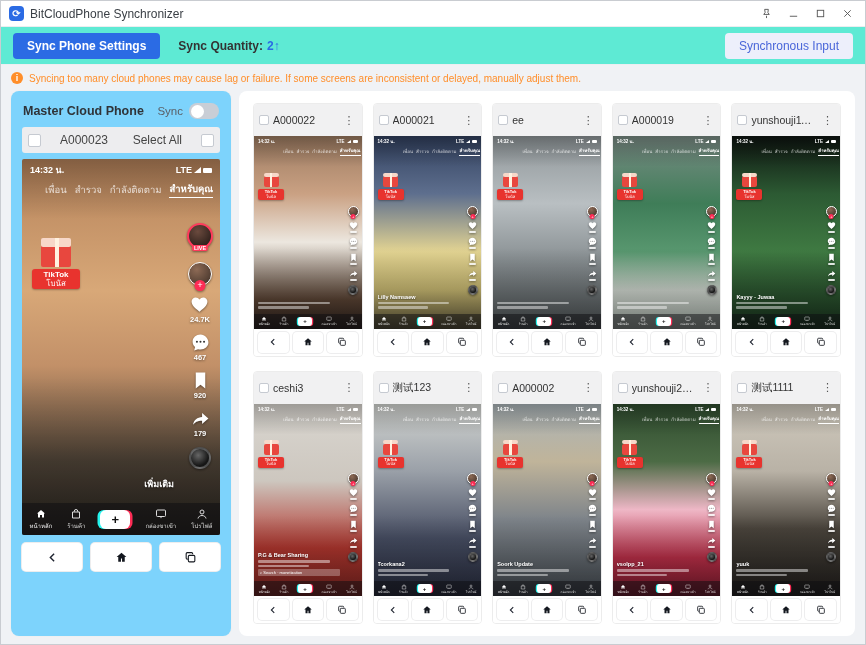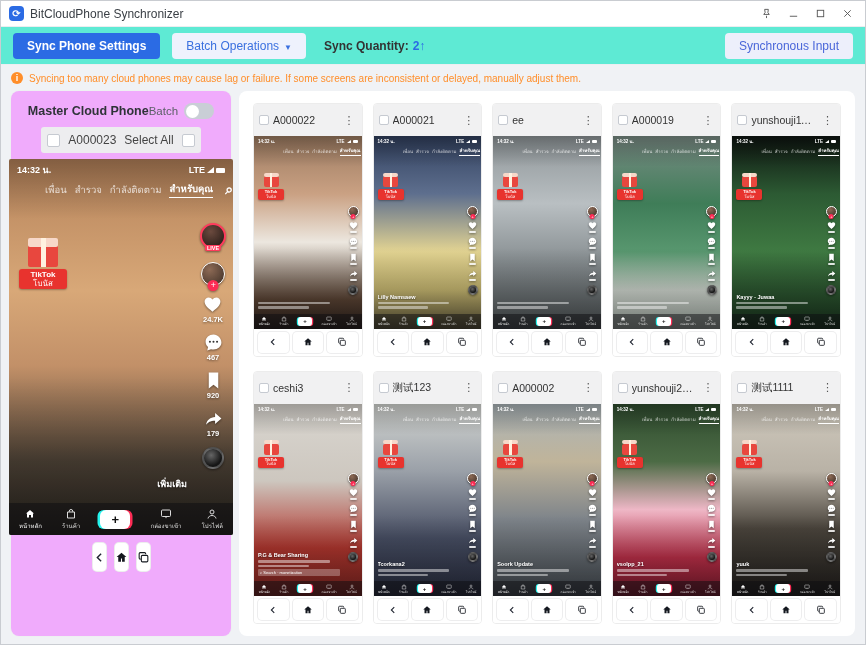--- a/index.html
+++ b/index.html
@@ -25,27 +25,27 @@
 
   
   .main { flex:1; display:flex; flex-direction:column; padding:0 10px 8px; background:#f0f2f5; min-height:0; }
   .warnrow { height:26px; display:flex; align-items:center; gap:6px; flex:0 0 auto; }
   .warnicon { width:12px; height:12px; border-radius:50%; background:#ff8e2a; color:#fff; font-size:9px; font-weight:bold; display:flex; align-items:center; justify-content:center; font-style:normal; }
   .warntext { font-size:10px; color:#ff8e2a; }
 
   .panels { flex:1; display:flex; gap:8px; min-height:0; }
 
   
-  .master { width:220px; background:#f0abfc; border-radius:8px; box-shadow:0 0 0 1px #eef0f2; padding:10px 11px; flex:0 0 auto; display:flex; flex-direction:column;align-items:center; }
+  .master { width:220px; background:#7dd3fc; border-radius:8px; box-shadow:0 0 0 1px #eef0f2; padding:10px 11px; flex:0 0 auto; display:flex; flex-direction:column; }
   .master-head { display:flex; align-items:center; padding:2px 1px 8px; }
   .master-title { font-size:12.5px; font-weight:bold; color:#2f3338; }
   .synclabel { margin-left:auto; font-size:11.5px; color:#5a5f66; margin-right:6px; }
   .toggle { width:30px; height:16px; border-radius:8px; background:#c9ced6; position:relative; cursor:pointer; }
   .toggle i { position:absolute; left:1.5px; top:1.5px; width:13px; height:13px; border-radius:50%; background:#fff; }
-  .selrow { height:26px; background:#ededef; border-radius:3px; display:flex; align-items:center; padding:0 6px; gap:8px; }
+  .selrow { height:26px; background:#ededef; border-radius:3px; display:flex; align-items:center; padding:0 6px; gap:19px; }
   .cb { display:inline-block; background:#fff; border:1px solid #c6cad1; border-radius:2px; flex:0 0 auto; cursor:pointer; }
   .cb-lg { width:13px; height:13px; }
   .cb-sm { width:10px; height:10px; }
   .selname { font-size:12px; color:#444; }
   .selall { margin-left:auto; font-size:12px; color:#444; }
   .master-screen-wrap { margin-top:6px; }
   .master-btnrow { margin-top:8px; display:flex; gap:9px; }
   .navbtn { flex:1; background:#fff; border:none; border-radius:4px; box-shadow:0 0 0 1px #ededee; display:flex; align-items:center; justify-content:center; cursor:pointer; }
   .navbtn-lg { height:28px; }
   .navbtn-sm { height:21px; }
@@ -176,37 +176,36 @@
       <span>
           <svg width="11" height="11" viewBox="0 0 24 24">
             <path d="M5 5l14 14M19 5L5 19" stroke="#555" stroke-width="2"></path>
           </svg>
         </span>
     </span>
   </div>
 
   <div class="toolbar">
     <button class="btn btn-primary">Sync Phone Settings</button>
-    <button class="btn btn-light"><span>Batch Operations</span><span class="caret">▼</span></button>
     <span class="syncqty"><span>Sync Quantity:</span><b>2↑</b></span>
     <button class="btn btn-right">Synchronous Input</button>
   </div>
 
   <div class="main">
     <div class="warnrow">
       <i class="warnicon">i</i>
       <span class="warntext">Syncing too many cloud phones may cause lag or failure. If some screens are inconsistent or delayed, manually adjust them.</span>
     </div>
 
     <div class="panels">
 
       <div class="master">
         <div class="master-head">
           <span class="master-title">Master Cloud Phone</span>
-          <span class="synclabel">Batch</span>
+          <span class="synclabel">Sync</span>
           <span class="toggle">
               <i></i>
             </span>
         </div>
         <div class="selrow">
           <span class="cb cb-lg"></span>
           <span class="selname">A000023</span>
           <span class="selall">Select All</span>
           <span class="cb cb-lg"></span>
         </div>

